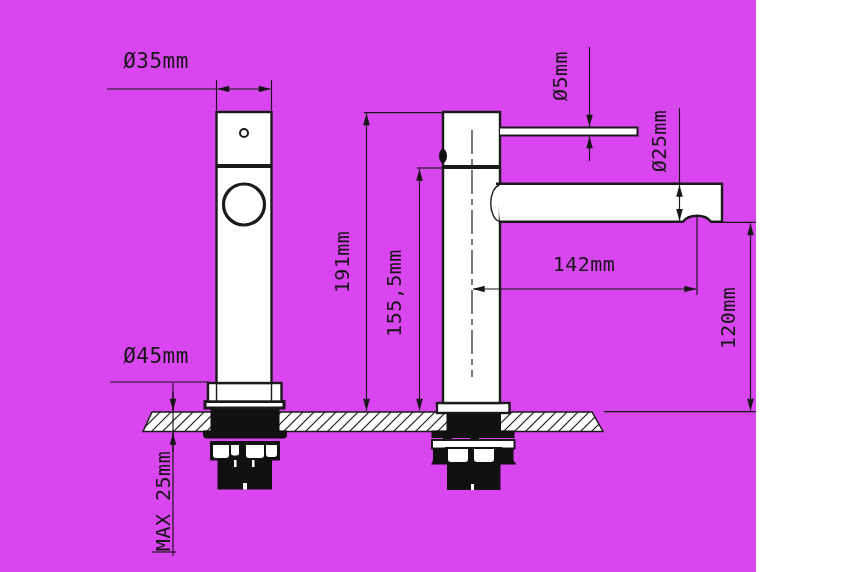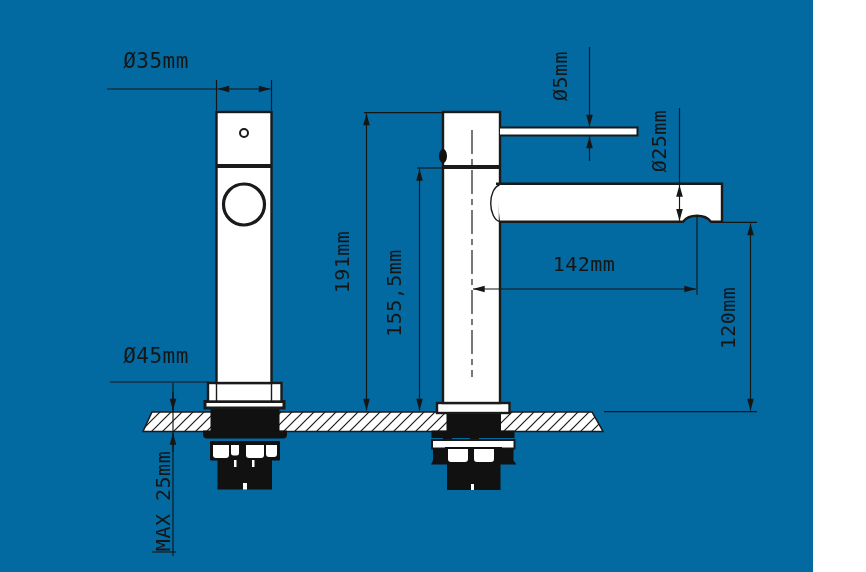--- a/index.html
+++ b/index.html
@@ -1,16 +1,16 @@
 <!DOCTYPE html>
 <html><head>
 <meta charset="utf-8">
 <style>
   html,body{margin:0;padding:0;background:#ffffff;}
-  .stage{width:813px;height:572px;position:relative;background:#0369a1;overflow:hidden;}
+  .stage{width:756px;height:572px;position:relative;background:#d946ef;overflow:hidden;}
   svg{display:block;}
   .outline{fill:#ffffff;stroke:#1a1a1a;stroke-width:2.4;}
   .thick{stroke:#1a1a1a;stroke-width:4;fill:none;}
   .thin{stroke:#1a1a1a;stroke-width:1.4;fill:none;}
   .black{fill:#111111;stroke:none;}
   .white{fill:#ffffff;stroke:none;}
   .dim{stroke:#161616;stroke-width:1.15;fill:none;}
   .dimtext{font-family:"DejaVu Sans Mono","Liberation Mono",monospace;font-size:20px;fill:#161616;letter-spacing:0.5px;}
   .dimtext.big{font-size:21px;}
 </style>

